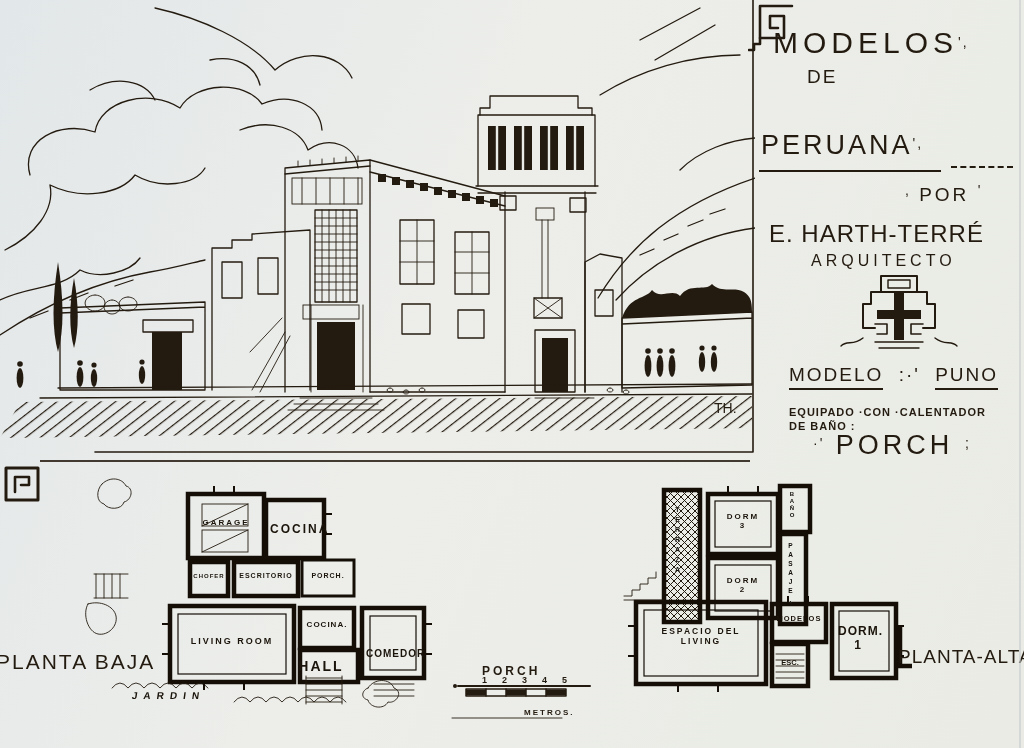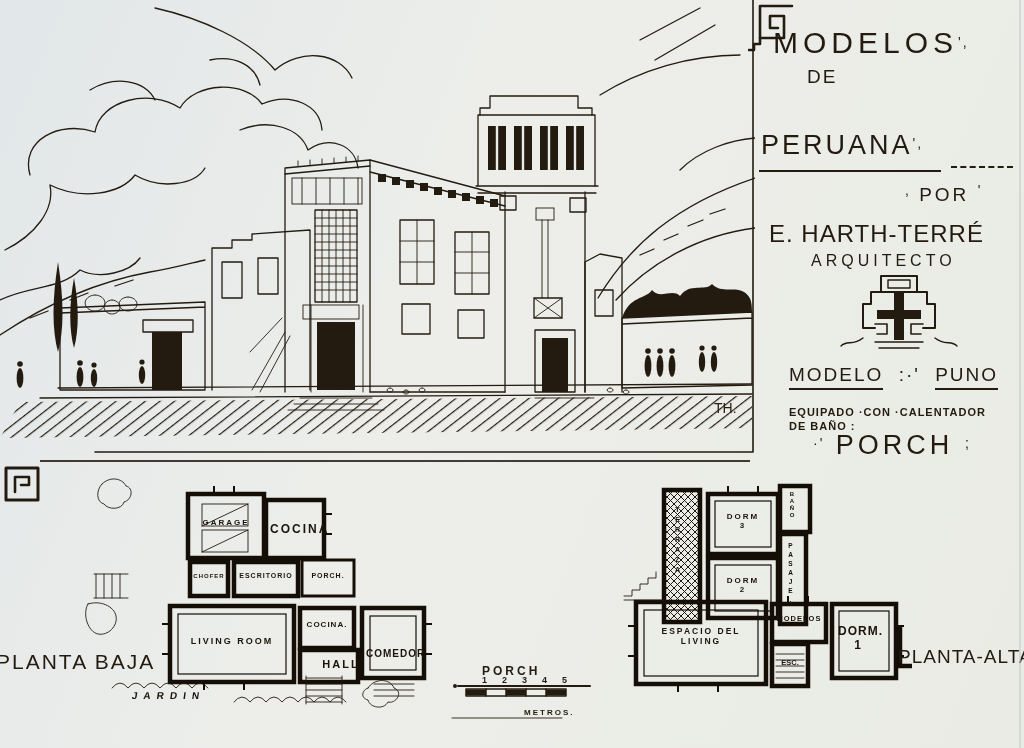--- a/index.html
+++ b/index.html
@@ -269,21 +269,21 @@
       </g>
     </svg>
     <div class="plan-label" style="left:112px;top:44px;width:60px;font-size:8px;letter-spacing:2px">GARAGE</div>
     <div class="plan-label" style="left:186px;top:48px;width:50px;font-size:12px;letter-spacing:2px">COCINA</div>
     <div class="plan-label" style="left:107px;top:99px;width:36px;font-size:6px;letter-spacing:1px">CHOFER</div>
     <div class="plan-label" style="left:152px;top:98px;width:60px;font-size:7px;letter-spacing:1px">ESCRITORIO</div>
     <div class="plan-label" style="left:222px;top:98px;width:44px;font-size:7px;letter-spacing:1px">PORCH.</div>
     <div class="plan-label" style="left:92px;top:162px;width:112px;font-size:9px;letter-spacing:2px">LIVING ROOM</div>
     <div class="plan-label" style="left:220px;top:146px;width:46px;font-size:8px;letter-spacing:1px">COCINA.</div>
     <div class="plan-label" style="left:282px;top:174px;width:30px;font-size:10px;letter-spacing:1px">COMEDOR</div>
-    <div class="plan-label" style="left:234px;top:184px;width:46px;font-size:11px;letter-spacing:2px">HALL</div>
+    <div class="plan-label" style="left:214px;top:184px;width:46px;font-size:14px;letter-spacing:2px">HALL</div>
     <div class="plan-label" style="left:48px;top:216px;font-size:10px;letter-spacing:6px;transform:skewX(-8deg)">JARDIN</div>
   </div>
 
   <div class="abs hand" style="left:-4px;top:650px;font-size:21px;letter-spacing:2px">PLANTA BAJA</div>
 
   <div class="abs" style="left:618px;top:476px;width:300px;height:248px">
     <svg width="300" height="248" viewBox="0 0 300 248">
       <defs>
         <pattern id="hX" width="7" height="7" patternUnits="userSpaceOnUse">
           <path d="M0,7 L7,0 M0,0 L7,7" stroke="#241b10" stroke-width="1"></path>

